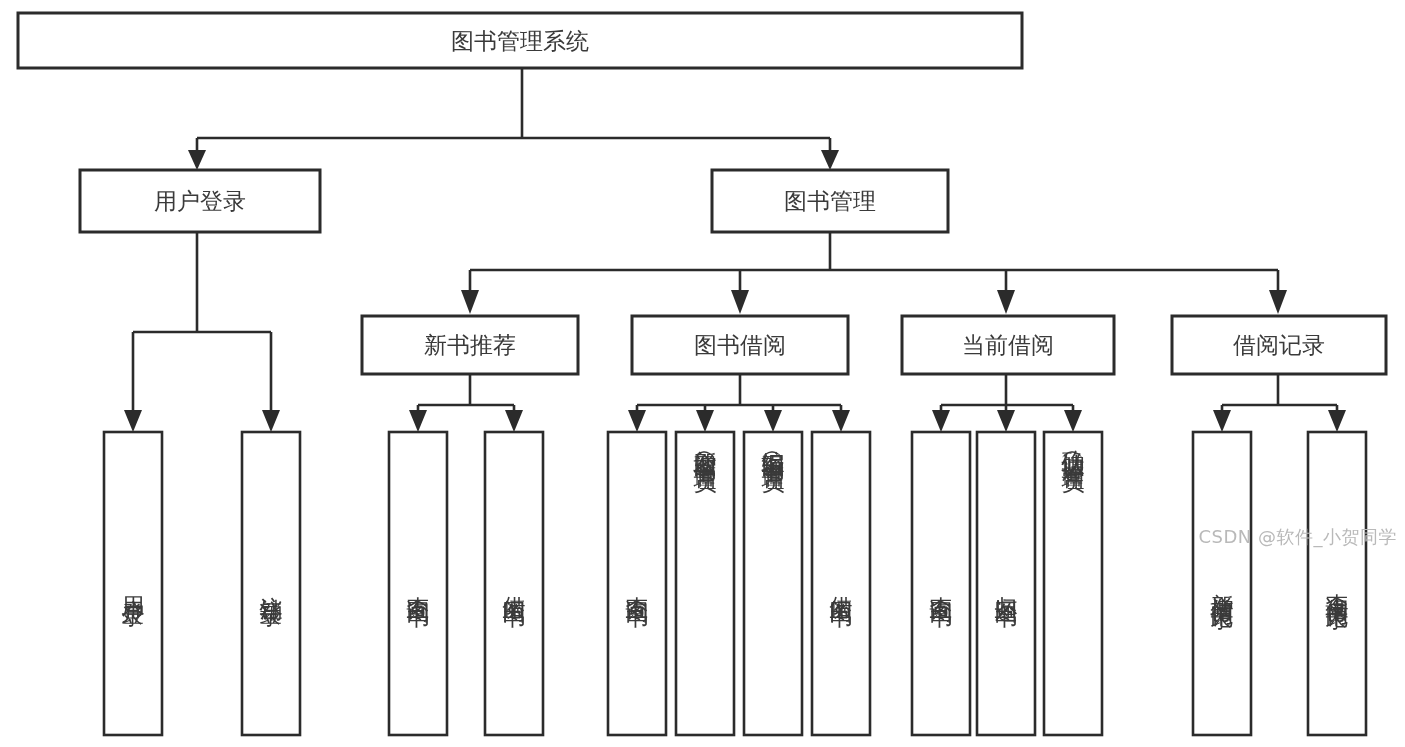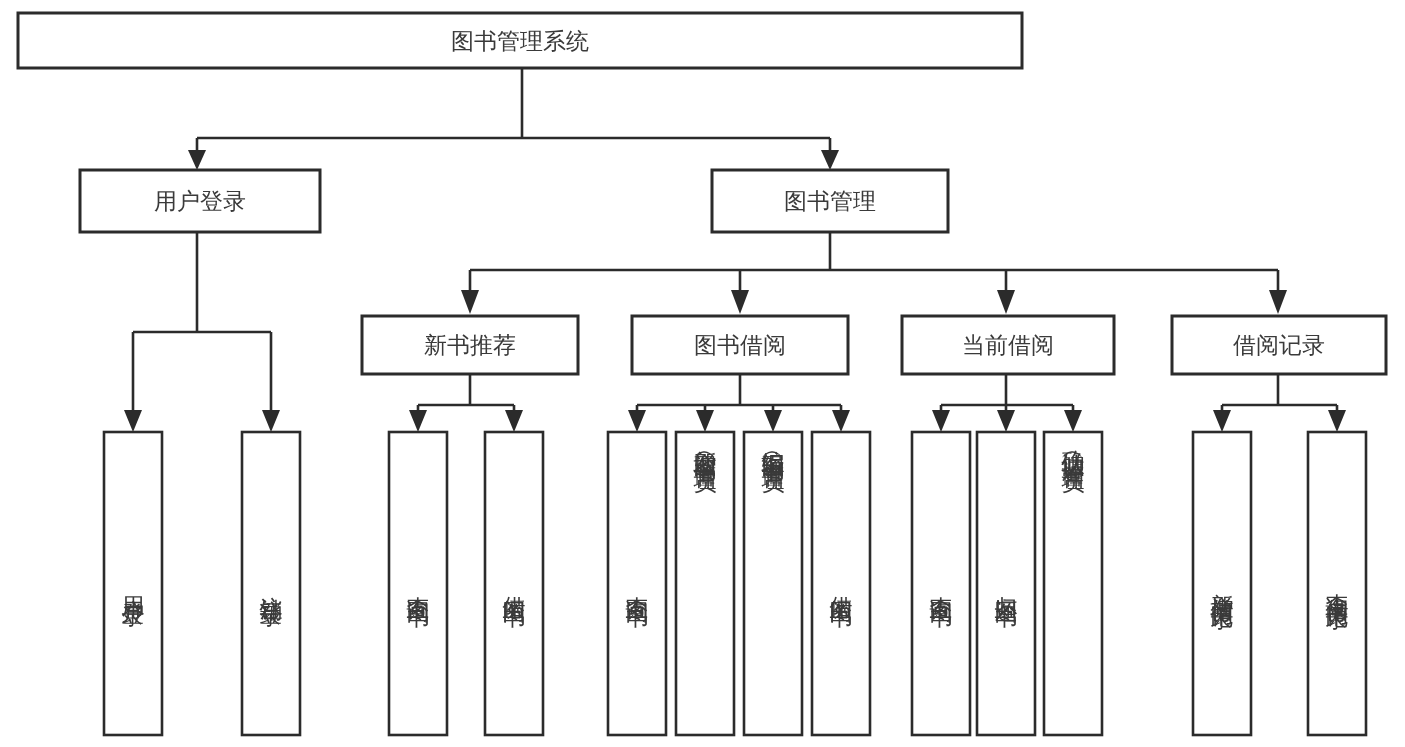--- a/index.html
+++ b/index.html
@@ -268,14 +268,15 @@
     <span class="leaf-label">确认归还（管理员）</span>
   </div>
 
   <div class="leaf-label-holder" style="left:1193px; top:432px; width:58px; height:303px;">
     <span class="leaf-label">新增借阅记录</span>
   </div>
   <div class="leaf-label-holder" style="left:1308px; top:432px; width:58px; height:303px;">
     <span class="leaf-label">查询借阅记录</span>
   </div>
 
+  <div class="watermark">CSDN @软件_小贺同学</div>
 
 </div>
 
 </body></html>

